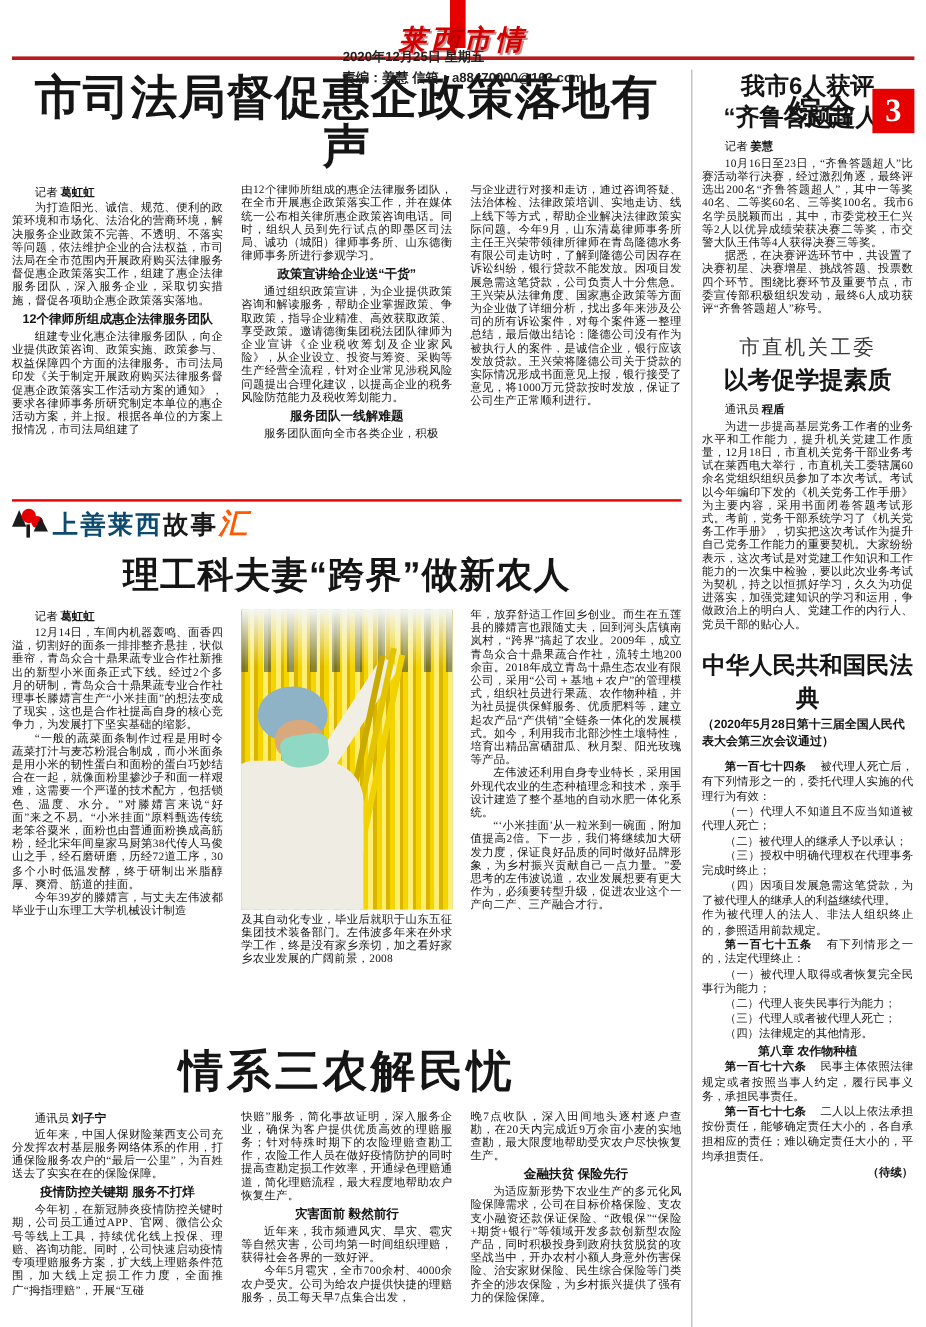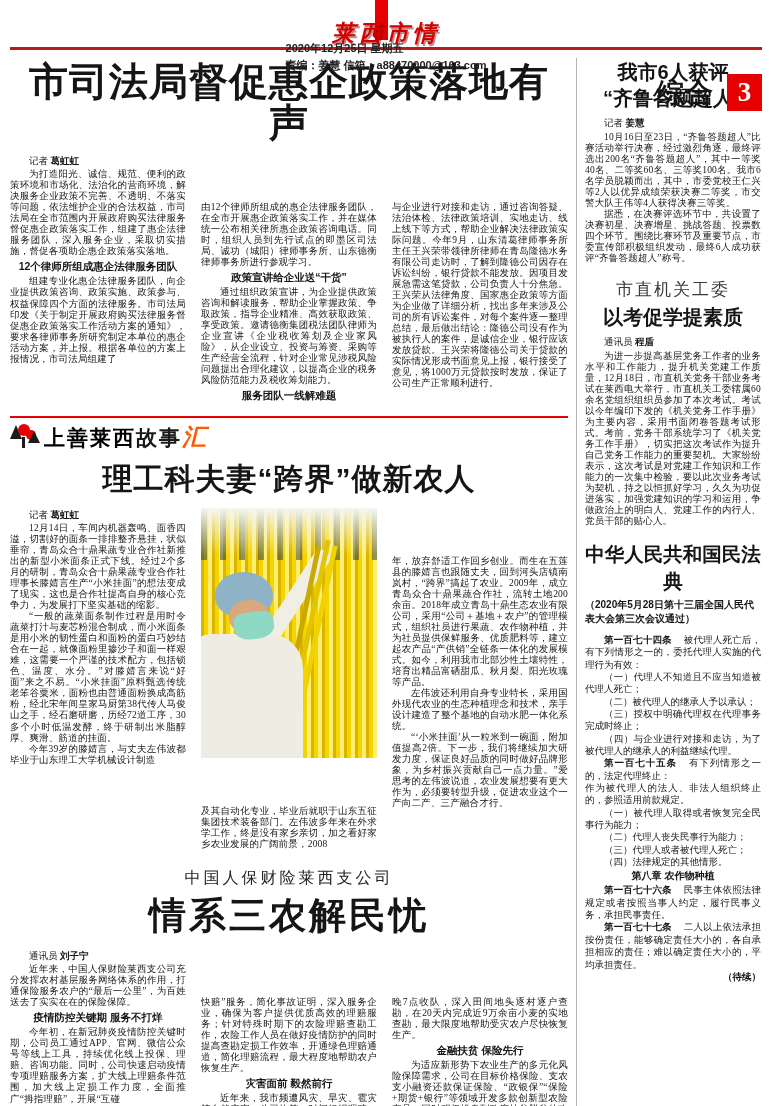--- a/index.html
+++ b/index.html
@@ -28,38 +28,38 @@
   
   .content{display:flex;margin-top:6px;}
   .main{width:558px;flex:0 0 auto;}
   .vrule{width:1px;background:#b5b5b5;margin:2px 8px 6px 8px;flex:0 0 auto;}
   .sidebar{width:176px;flex:0 0 auto;}
   
   .cols{display:flex;justify-content:space-between;}
   .col{width:176px;flex:0 0 auto;}
   p.body{margin:0;font-size:9.5px;line-height:1.16;text-align:justify;
     text-indent:2em;letter-spacing:.2px;}
-  p.body.noind{text-indent:0;margin-top:48px;}
+  p.body.noind{text-indent:0;}
   .byline{margin:1px 0 2px;font-size:9.5px;text-indent:2em;line-height:1.3;}
   .byline b{font-family:"Liberation Sans",sans-serif;}
   .subhead{margin:3px 0;font-size:10.5px;font-weight:bold;text-align:center;
     font-family:"Liberation Sans","DejaVu Sans",sans-serif;line-height:1.25;}
   
   .a1-headline{margin:6px 0 10px;text-align:center;font-size:39px;font-weight:900;
     font-family:"Liberation Sans","DejaVu Sans",sans-serif;letter-spacing:1px;
     line-height:1.05;}
   .a1-cols{height:250px;overflow:hidden;}
   
   .story{margin-top:12px;}
   .story-logo-row{border-top:2.5px solid #e60000;display:flex;align-items:flex-end;
     padding-top:1px;height:30px;}
   .logo-icon{width:30px;height:26px;margin-right:4px;flex:0 0 auto;}
   .logo-text{font-family:"Liberation Sans","DejaVu Sans",sans-serif;
     font-weight:900;font-size:21px;line-height:1;letter-spacing:2px;}
-  .logo-p1{color:#000000;}
+  .logo-p1{color:#0c4a6e;}
   .logo-p2{color:#1a1a1a;}
   .logo-p3{color:#ff5a00;font-size:24px;font-style:italic;}
   .story-headline{margin:10px 0 8px;text-align:center;font-size:30px;font-weight:900;
     font-family:"Liberation Sans","DejaVu Sans",sans-serif;letter-spacing:1px;}
   .story-cols{height:350px;overflow:hidden;}
   
   .photo{position:relative;width:176px;height:250px;overflow:hidden;
     background:repeating-linear-gradient(90deg,#d9b400 0 3px,#f6d400 3px 7px,#ffee70 7px 11px);
     margin-bottom:4px;}
   .photo .ceiling{position:absolute;top:0;left:0;right:0;height:52px;
@@ -180,21 +180,20 @@
           </div>
           <div class="col">
             <p class="body noind">年，放弃舒适工作回乡创业。而生在五莲县的滕婧言也跟随丈夫，回到河头店镇南岚村，“跨界”搞起了农业。2009年，成立青岛众合十鼎果蔬合作社，流转土地200余亩。2018年成立青岛十鼎生态农业有限公司，采用“公司＋基地＋农户”的管理模式，组织社员进行果蔬、农作物种植，并为社员提供保鲜服务、优质肥料等，建立起农产品“产供销”全链条一体化的发展模式。如今，利用我市北部沙性土壤特性，培育出精品富硒甜瓜、秋月梨、阳光玫瑰等产品。</p>
             <p class="body">左伟波还利用自身专业特长，采用国外现代农业的生态种植理念和技术，亲手设计建造了整个基地的自动水肥一体化系统。</p>
             <p class="body">“‘小米挂面’从一粒米到一碗面，附加值提高2倍。下一步，我们将继续加大研发力度，保证良好品质的同时做好品牌形象，为乡村振兴贡献自己一点力量。”爱思考的左伟波说道，农业发展想要有更大作为，必须要转型升级，促进农业这个一产向二产、三产融合才行。</p>
           </div>
         </div>
       </div>
 
       <div class="ins">
-        <p class="ins-kicker">中国人保财险莱西支公司</p>
         <h2 class="ins-headline">情系三农解民忧</h2>
         <div class="cols ins-cols">
           <div class="col">
             <p class="byline"><span>通讯员</span> <b>刘子宁</b></p>
             <p class="body">近年来，中国人保财险莱西支公司充分发挥农村基层服务网络体系的作用，打通保险服务农户的“最后一公里”，为百姓送去了实实在在的保险保障。</p>
             <p class="subhead">疫情防控关键期 服务不打烊</p>
             <p class="body">今年初，在新冠肺炎疫情防控关键时期，公司员工通过APP、官网、微信公众号等线上工具，持续优化线上投保、理赔、咨询功能。同时，公司快速启动疫情专项理赔服务方案，扩大线上理赔条件范围，加大线上定损工作力度，全面推广“拇指理赔”，开展“互碰</p>
           </div>
           <div class="col">
             <p class="body noind">快赔”服务，简化事故证明，深入服务企业，确保为客户提供优质高效的理赔服务；针对特殊时期下的农险理赔查勘工作，农险工作人员在做好疫情防护的同时提高查勘定损工作效率，开通绿色理赔通道，简化理赔流程，最大程度地帮助农户恢复生产。</p>
@@ -232,23 +231,23 @@
         <p class="body">为进一步提高基层党务工作者的业务水平和工作能力，提升机关党建工作质量，12月18日，市直机关党务干部业务考试在莱西电大举行，市直机关工委辖属60余名党组织组织员参加了本次考试。考试以今年编印下发的《机关党务工作手册》为主要内容，采用书面闭卷答题考试形式。考前，党务干部系统学习了《机关党务工作手册》，切实把这次考试作为提升自己党务工作能力的重要契机。大家纷纷表示，这次考试是对党建工作知识和工作能力的一次集中检验，要以此次业务考试为契机，持之以恒抓好学习，久久为功促进落实，加强党建知识的学习和运用，争做政治上的明白人、党建工作的内行人、党员干部的贴心人。</p>
       </div>
 
       <div class="sb-art">
         <div class="cc-title">中华人民共和国民法典</div>
         <div class="cc-sub">（2020年5月28日第十三届全国人民代表大会第三次会议通过）</div>
         <p class="cc"><b>第一百七十四条</b><span>被代理人死亡后，有下列情形之一的，委托代理人实施的代理行为有效：</span></p>
         <p class="cc">（一）代理人不知道且不应当知道被代理人死亡；</p>
         <p class="cc">（二）被代理人的继承人予以承认；</p>
         <p class="cc">（三）授权中明确代理权在代理事务完成时终止；</p>
-        <p class="cc">（四）与企业进行对接和走访，为了被代理人的继承人的利益继续代理。</p>
+        <p class="cc">（四）因项目发展急需这笔贷款，为了被代理人的继承人的利益继续代理。</p>
+        <p class="cc noind">作为被代理人的法人、非法人组织终止的，参照适用前款规定。</p>
         <p class="cc"><b>第一百七十五条</b><span>有下列情形之一的，法定代理终止：</span></p>
-        <p class="cc noind">作为被代理人的法人、非法人组织终止的，参照适用前款规定。</p>
         <p class="cc">（一）被代理人取得或者恢复完全民事行为能力；</p>
         <p class="cc">（二）代理人丧失民事行为能力；</p>
         <p class="cc">（三）代理人或者被代理人死亡；</p>
         <p class="cc">（四）法律规定的其他情形。</p>
         <p class="cc-chapter">第八章 农作物种植</p>
         <p class="cc"><b>第一百七十六条</b><span>民事主体依照法律规定或者按照当事人约定，履行民事义务，承担民事责任。</span></p>
         <p class="cc"><b>第一百七十七条</b><span>二人以上依法承担按份责任，能够确定责任大小的，各自承担相应的责任；难以确定责任大小的，平均承担责任。</span></p>
         <p class="cc-continued">（待续）</p>
       </div>
     </div>

